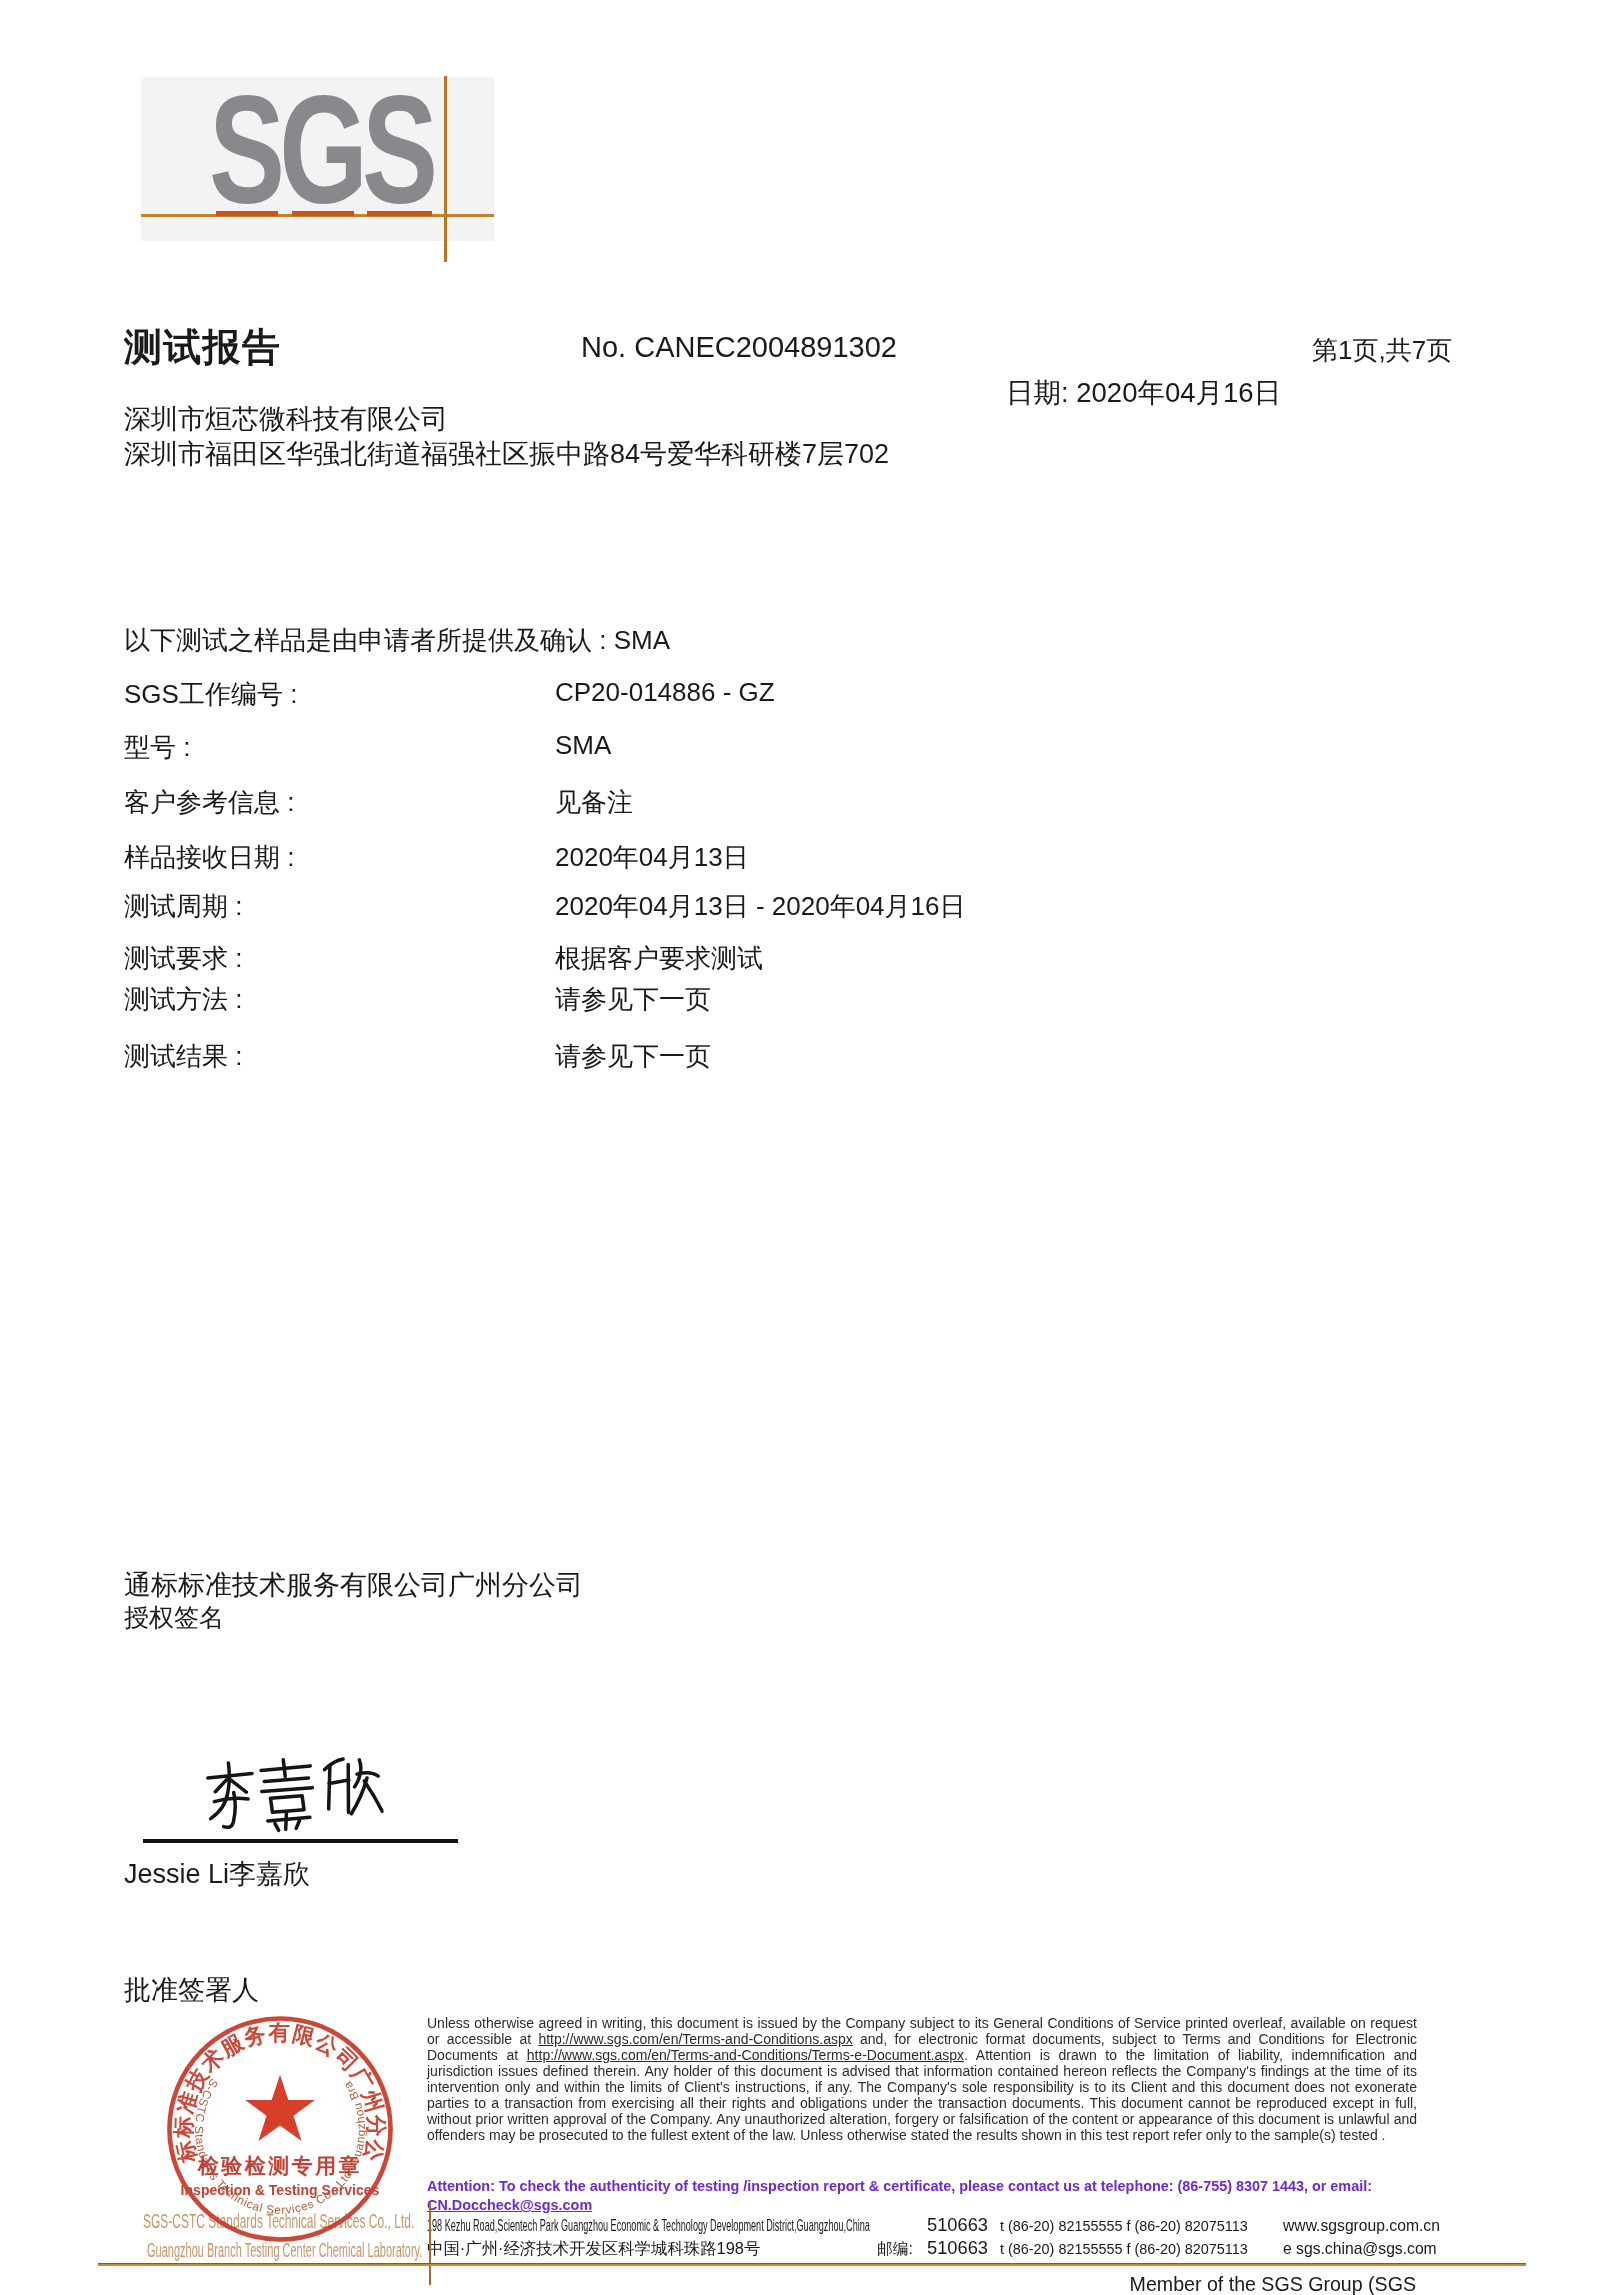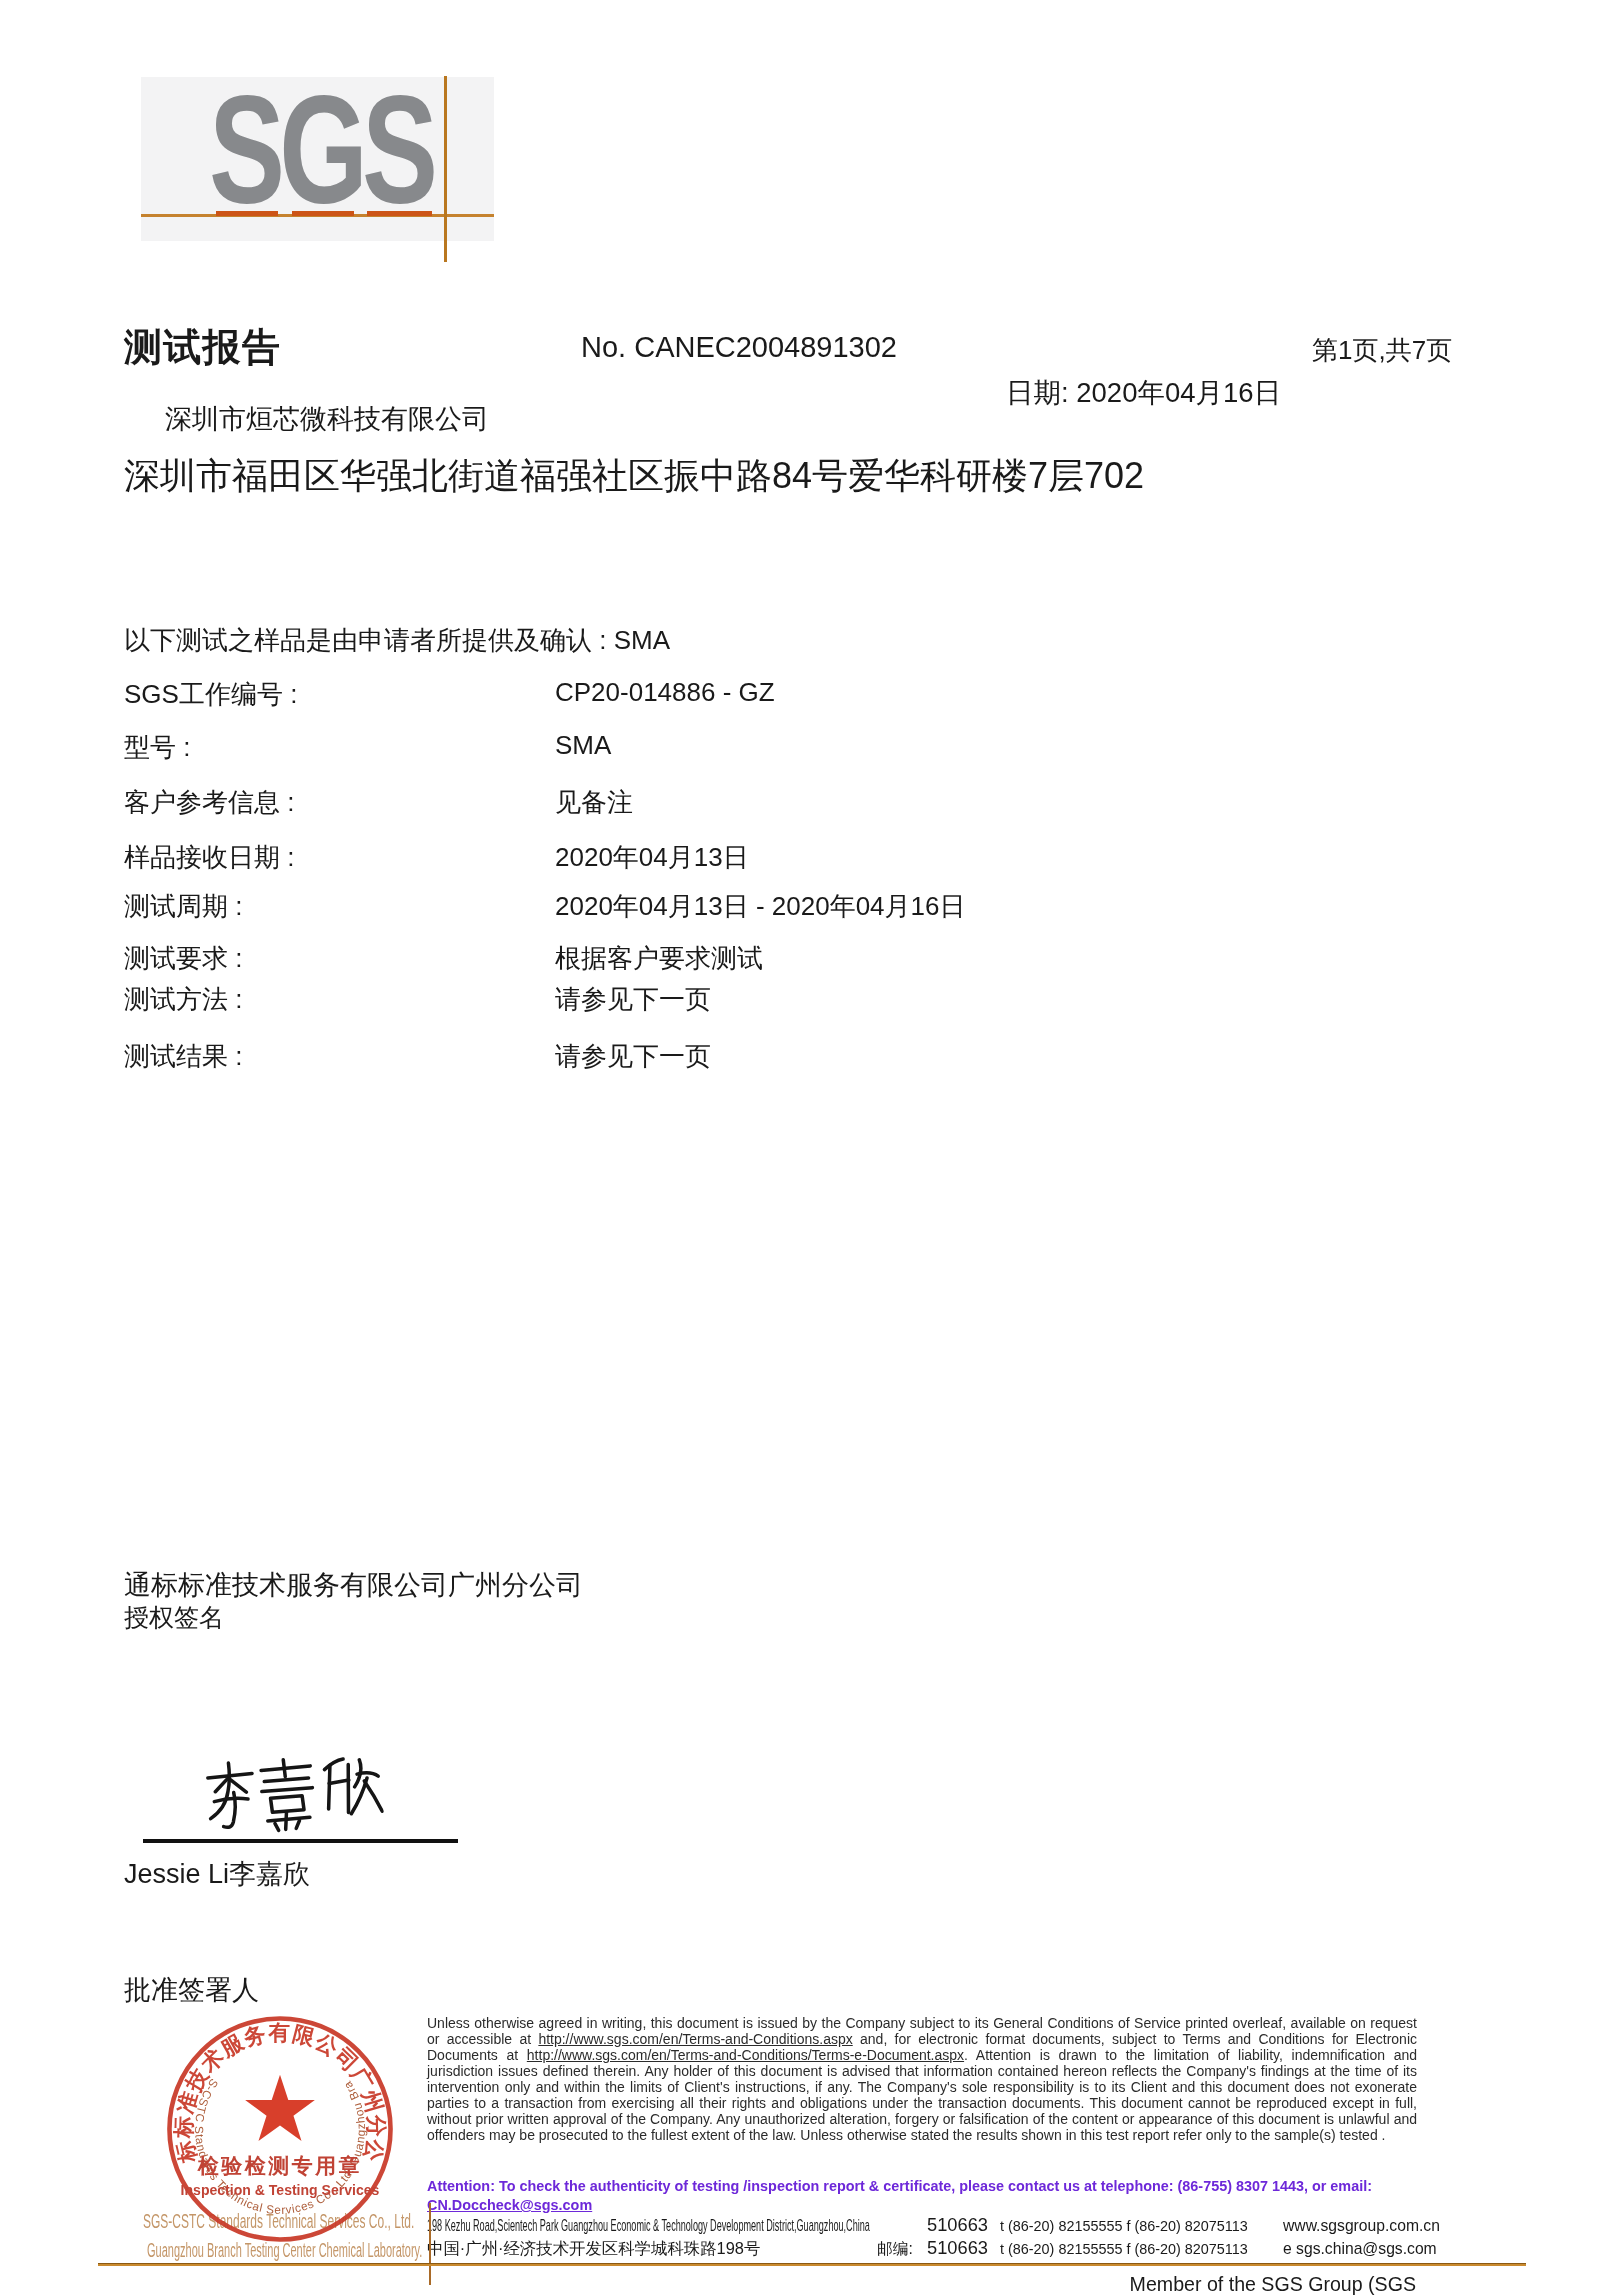--- a/index.html
+++ b/index.html
@@ -17,22 +17,22 @@
   .logo-seg { position:absolute; top:211px; height:5.2px; background:#cc5417; }
   .seg1 { left:216px; width:62px; } .seg2 { left:292px; width:62px; } .seg3 { left:367px; width:65px; }
 
   
   .title { position:absolute; left:124px; top:322px; font-size:38px; font-weight:bold; letter-spacing:1.3px; }
   .report-no { position:absolute; left:581px; top:331px; font-size:29px; }
   .hdr-date { position:absolute; left:1006px; top:331px; font-size:27.5px;margin-top:44px; }
   .hdr-pages { position:absolute; left:1312px; top:333px; font-size:26px; }
 
   
-  .app-name { position:absolute; left:124px; top:401px; font-size:27px;margin-left:41px; }
-  .app-addr { position:absolute; left:124px; top:452px; font-size:36px; }
+  .app-name { position:absolute; left:124px; top:401px; font-size:27px; }
+  .app-addr { position:absolute; left:124px; top:436px; font-size:27px; }
 
   
   .sample-line { position:absolute; left:124px; top:623px; font-size:26px; }
   .irow { position:absolute; left:124px; width:1375px; font-size:26px; }
   .irow .val { position:absolute; left:431px; top:0; }
   .r0{top:677px;} .r1{top:730px;} .r2{top:785px;} .r3{top:840px;}
   .r4{top:889px;} .r5{top:941px;} .r6{top:982px;} .r7{top:1039px;}
 
   
   .appr-company { position:absolute; left:124px; top:1567px; font-size:27px; }

